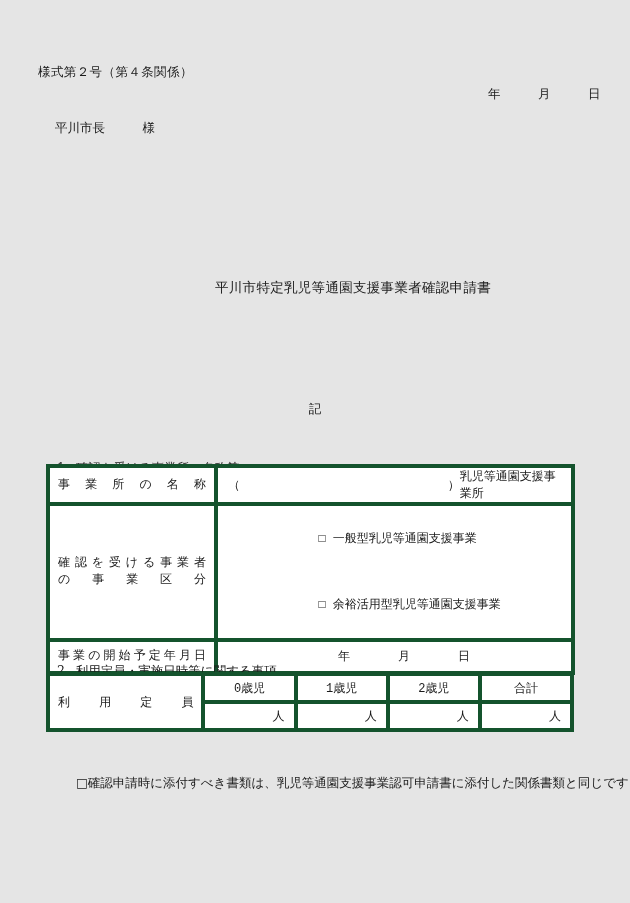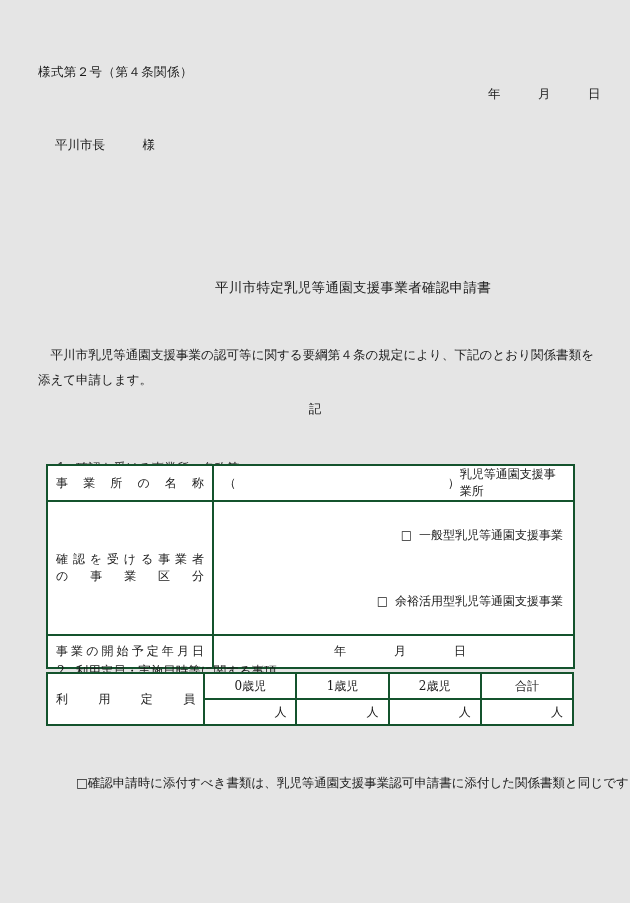--- a/index.html
+++ b/index.html
@@ -28,21 +28,21 @@
   #form-number {
     left: 38px; top: 64px;
     font-size: 12.5px;
     letter-spacing: 0.4px;
   }
   #date-line {
     left: 488px; top: 86px;
     font-size: 12.5px;
   }
   #addressee {
-    left: 55px; top: 137px;
+    left: 55px; top: 120px;
     font-size: 12.5px;
   }
 
   
   #applicant-block {
     left: 224px; top: 167px;
     font-size: 12.5px;
     line-height: 17.5px;
   }
   #applicant-block .jrow {
@@ -92,23 +92,24 @@
   #section-3-heading { left: 41px; top: 744px; }
 
   
   table {
     position: absolute;
     border-collapse: collapse;
     font-size: 12px;
     background: #ffffff;
   }
   table td {
-    border: 2px solid #14532d;
+    border: 4px solid #14532d;
     padding: 0;
     vertical-align: middle;
+    font-family: Liberation Mono, monospace;
   }
 
   
   #facility-table { left: 46px; top: 464px; width: 529px; }
   #facility-table td.label {
     width: 148px;
     padding: 0 8px;
     text-align: justify;
     text-align-last: justify;
     line-height: 17px;
@@ -126,21 +127,21 @@
   .row-class { height: 50px; }
   .row-start { height: 33px; }
 
   #facility-name-value {
     display: flex;
     align-items: center;
   }
   #facility-name-value .paren-open { margin-right: 2px; }
   #facility-name-value .blank-fill { display: inline-block; width: 244px; }
 
-  .checkbox-list { line-height: 22px; padding-left: 4px; text-align: right; }
+  .checkbox-list { line-height: 22px; padding-left: 4px; }
   .checkbox-row { display: block; white-space: pre; }
   .checkbox-row .box { margin-right: 7px; }
 
   #start-date-value { padding-left: 110px; }
 
   
   #capacity-table { left: 46px; top: 672px; width: 528px; }
   #capacity-table td { text-align: center; height: 24px; }
   #capacity-table td.cap-label {
     width: 148px;
@@ -167,21 +168,20 @@
 
   <div class="abs" id="form-number">様式第２号（第４条関係）</div>
 
   <div class="abs" id="date-line">年　　　月　　　日</div>
 
   <div class="abs" id="addressee">平川市長　　　様</div>
 
 
   <div class="abs" id="doc-title">平川市特定乳児等通園支援事業者確認申請書</div>
 
-  <div id="body-paragraph" class="abs">平川市乳児等通園支援事業の認可等に関する要綱第４条の規定により、下記のとおり関係書類を添えて申請します。</div>
 
   <div class="abs" id="ki-marker">記</div>
 
   <div class="abs section-heading" id="section-1-heading">
     <span class="num">1</span><span>確認を受ける事業所の名称等</span>
   </div>
 
   <table id="facility-table">
     <tbody>
         <tr class="row-name">

